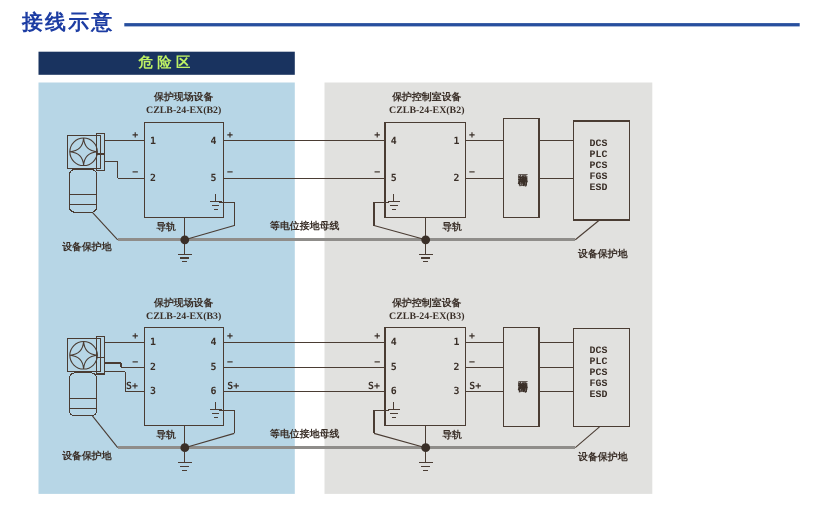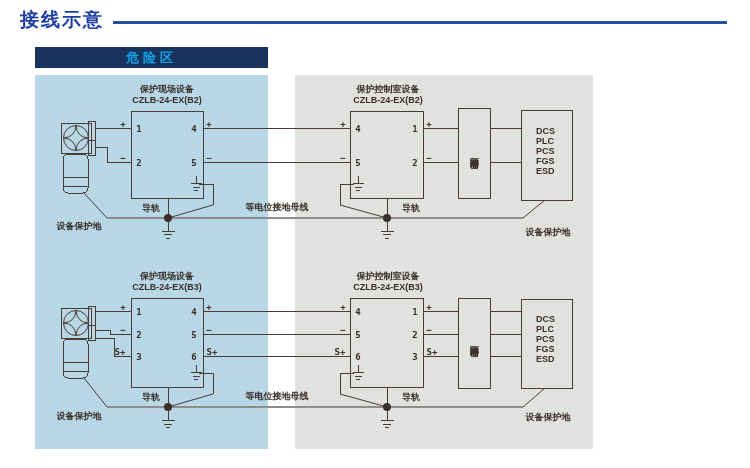--- a/index.html
+++ b/index.html
@@ -1,36 +1,36 @@
 <!DOCTYPE html>
 <html><head>
 <meta charset="utf-8">
 <style>
   html,body{margin:0;padding:0;background:#fff;}
   .canvas{position:relative;width:750px;height:468px;background:#fff;overflow:hidden;
           font-family:"DejaVu Sans",sans-serif;padding-left:44px;}
   .page-title{position:absolute;left:20px;top:7px;font-size:19px;font-weight:700;
               letter-spacing:2px;color:#1d3da3;}
   .title-rule{position:absolute;left:113px;top:21px;width:614px;height:3px;background:#274f9e;}
-  .zone-bar{position:absolute;top:47px;height:21px;background:#19335f;color:#0ea5e9;
+  .zone-bar{position:absolute;top:47px;height:21px;background:#19335f;color:#bef264;
             font-size:13px;font-weight:700;letter-spacing:4px;text-align:center;line-height:21px;}
   .zone-hazard{left:35px;width:233px;}
   .zone-safe{left:295px;width:298px;}
   .panel{position:absolute;top:75px;height:374px;}
   .panel-hazard{left:35px;width:233px;background:#b7d6e6;}
   .panel-safe{left:295px;width:298px;background:#e1e1df;}
   svg.wires{position:absolute;left:0;top:0;pointer-events:none;}
   .lbl{position:absolute;transform:translate(-50%,-50%);font-size:9px;font-weight:700;
        color:#3a2f28;white-space:nowrap;line-height:1;}
   .mono{font-family:"DejaVu Sans Mono",monospace;}
   .dev-label{position:absolute;transform:translateX(-50%);text-align:center;line-height:11px;
              font-size:9px;font-weight:700;color:#3a2f28;white-space:nowrap;}
-  .dev-label .model{font-family:Liberation Sans, sans-serif;}
+  .dev-label .model{font-family:Liberation Serif, serif;}
   .vert{writing-mode:vertical-rl;text-orientation:upright;letter-spacing:1px;}
-  .sys-list{position:absolute;font-family:Liberation Sans, sans-serif;font-size:9px;
+  .sys-list{position:absolute;font-family:Liberation Mono, monospace;font-size:9px;
             font-weight:700;line-height:10px;color:#3a2f28;}
 </style>
 </head>
 <body>
 
 <div class="canvas">
 
   <div class="page-title">接线示意</div>
   <div class="title-rule"></div>
 

